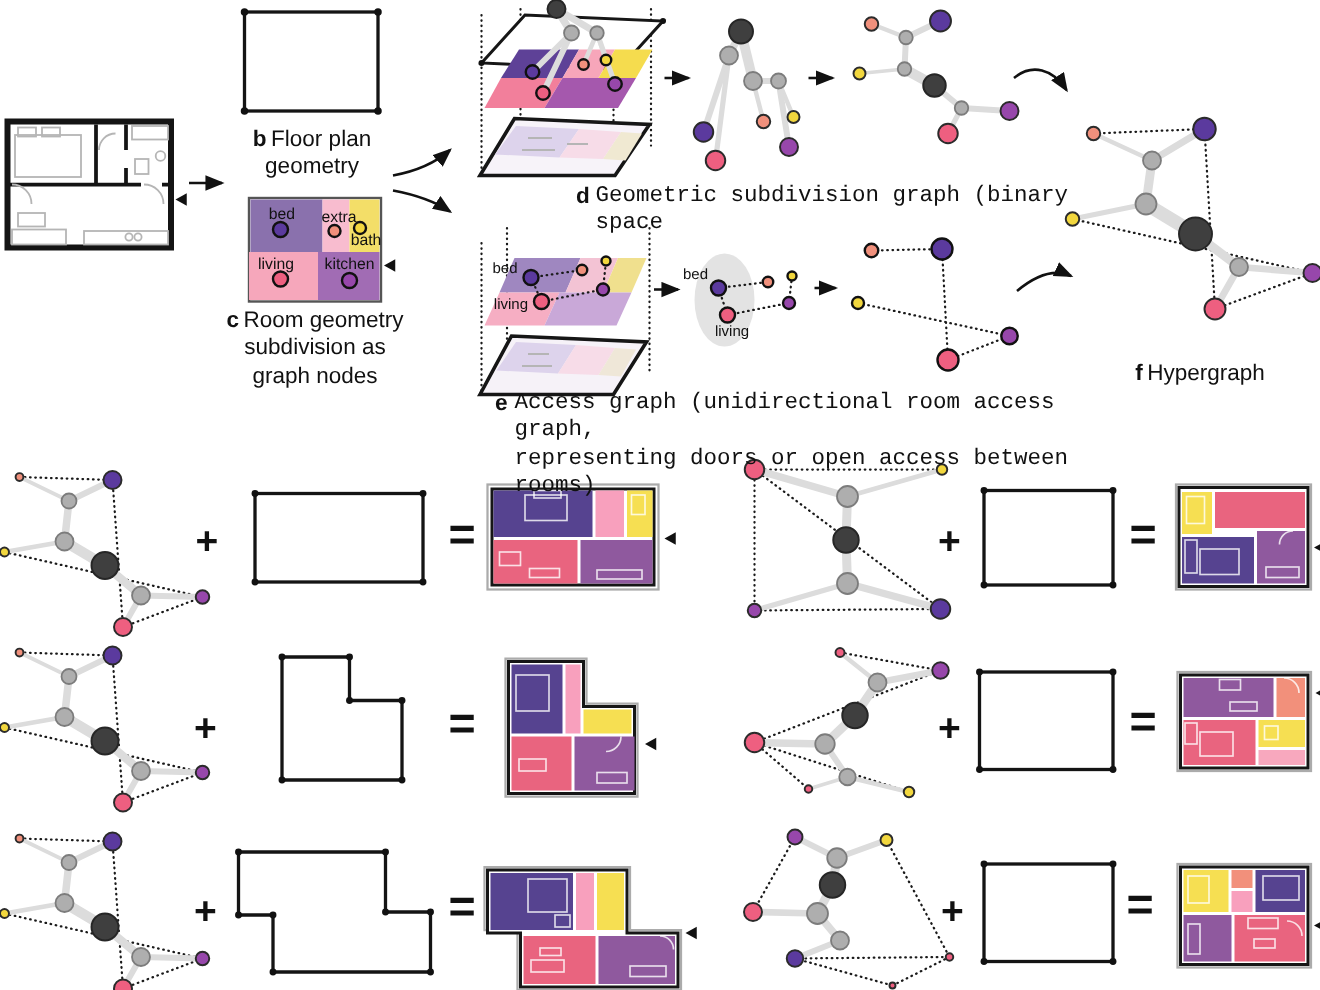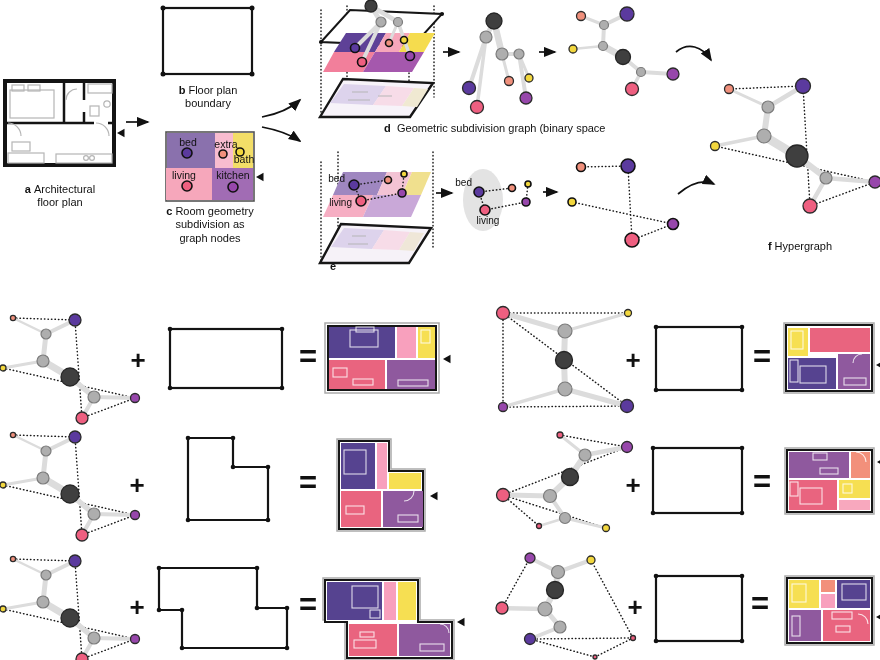--- a/index.html
+++ b/index.html
@@ -1,25 +1,25 @@
 <!DOCTYPE html>
 <html><head>
 <meta charset="utf-8">
 <style>
   html,body{margin:0;padding:0;background:#fff;}
   .fig{position:relative;width:880px;height:660px;background:#fff;overflow:hidden;
        font-family:"Liberation Sans",sans-serif;}
   .fig svg{position:absolute;left:0;top:0;}
   svg text{font-family:"Liberation Sans",sans-serif;fill:#111;}
-  .cap{position:absolute;color:#111;font-size:11px;line-height:1.22;}
+  .cap{position:absolute;color:#111;font-size:15px;line-height:1.22;}
   .cap b{font-weight:bold;margin-right:3px;}
   .center{text-align:center;}
   .hang{display:flex;}
   .hang b{flex:0 0 10px;}
-  .lines{display:flex;flex-direction:column;}
+  .lines{display:flex;flex-direction:column;font-family:Liberation Mono, monospace;}
   
   .e{stroke:#dcdcdc;stroke-linecap:round;fill:none;}
   .d{fill:none;stroke:#1a1a1a;stroke-width:1.5;stroke-dasharray:.4 3.1;stroke-linecap:round;}
   .n{stroke:#2b2b2b;stroke-width:1.3;}
   .rg{stroke:#111;stroke-width:1.6;}
   .g{fill:#aeaeae;stroke:#7c7c7c;stroke-width:1.2;}
   .bgn{fill:#3f3f3f;stroke:#262626;stroke-width:1.3;}
   .b{fill:#fff;stroke:#141414;stroke-width:2.2;}
   .c{fill:#111;}
   .w{stroke:#141414;fill:none;}
@@ -507,39 +507,39 @@
         <rect x="792" y="616" width="8" height="20"></rect>
             <rect x="832" y="612" width="20" height="7"></rect>
         <rect x="836" y="626" width="14" height="6"></rect>
             <path d="M858,614 a10,10 0 0 1 10,10"></path>
           </g>
       <use href="#ent" transform="translate(876,617)"></use>
     </g>
   </g>
 </svg>
 
-<div class="cap center" style="left:0;top:183px;width:120px;">
-  <div><b>a</b><span>Architectural</span></div>
-  <div><span>floor plan</span></div>
-</div>
 <div class="cap center" style="left:153px;top:84px;width:110px;">
   <div><b>b</b><span>Floor plan</span></div>
-  <div><span>boundary</span></div>
+  <div><span>geometry</span></div>
 </div>
 <div class="cap center" style="left:150px;top:205px;width:120px;text-align:center;">
   <div><b>c</b><span>Room geometry</span></div>
   <div><span>subdivision as</span></div>
   <div><span>graph nodes</span></div>
 </div>
 <div class="cap hang" style="left:384px;top:122px;width:330px;">
   <b>d</b>
   <span class="lines">
     <span>Geometric subdivision graph (binary space</span>
   </span>
 </div>
 <div class="cap hang" style="left:330px;top:260px;width:420px;">
   <b>e</b>
+  <span class="lines">
+    <span>Access graph (unidirectional room access graph,</span>
+    <span>representing doors or open access between rooms)</span>
+  </span>
 </div>
 <div class="cap center" style="left:735px;top:240px;width:130px;">
   <div><b>f</b><span>Hypergraph</span></div>
 </div>
 
 </div>
 
 </body></html>

